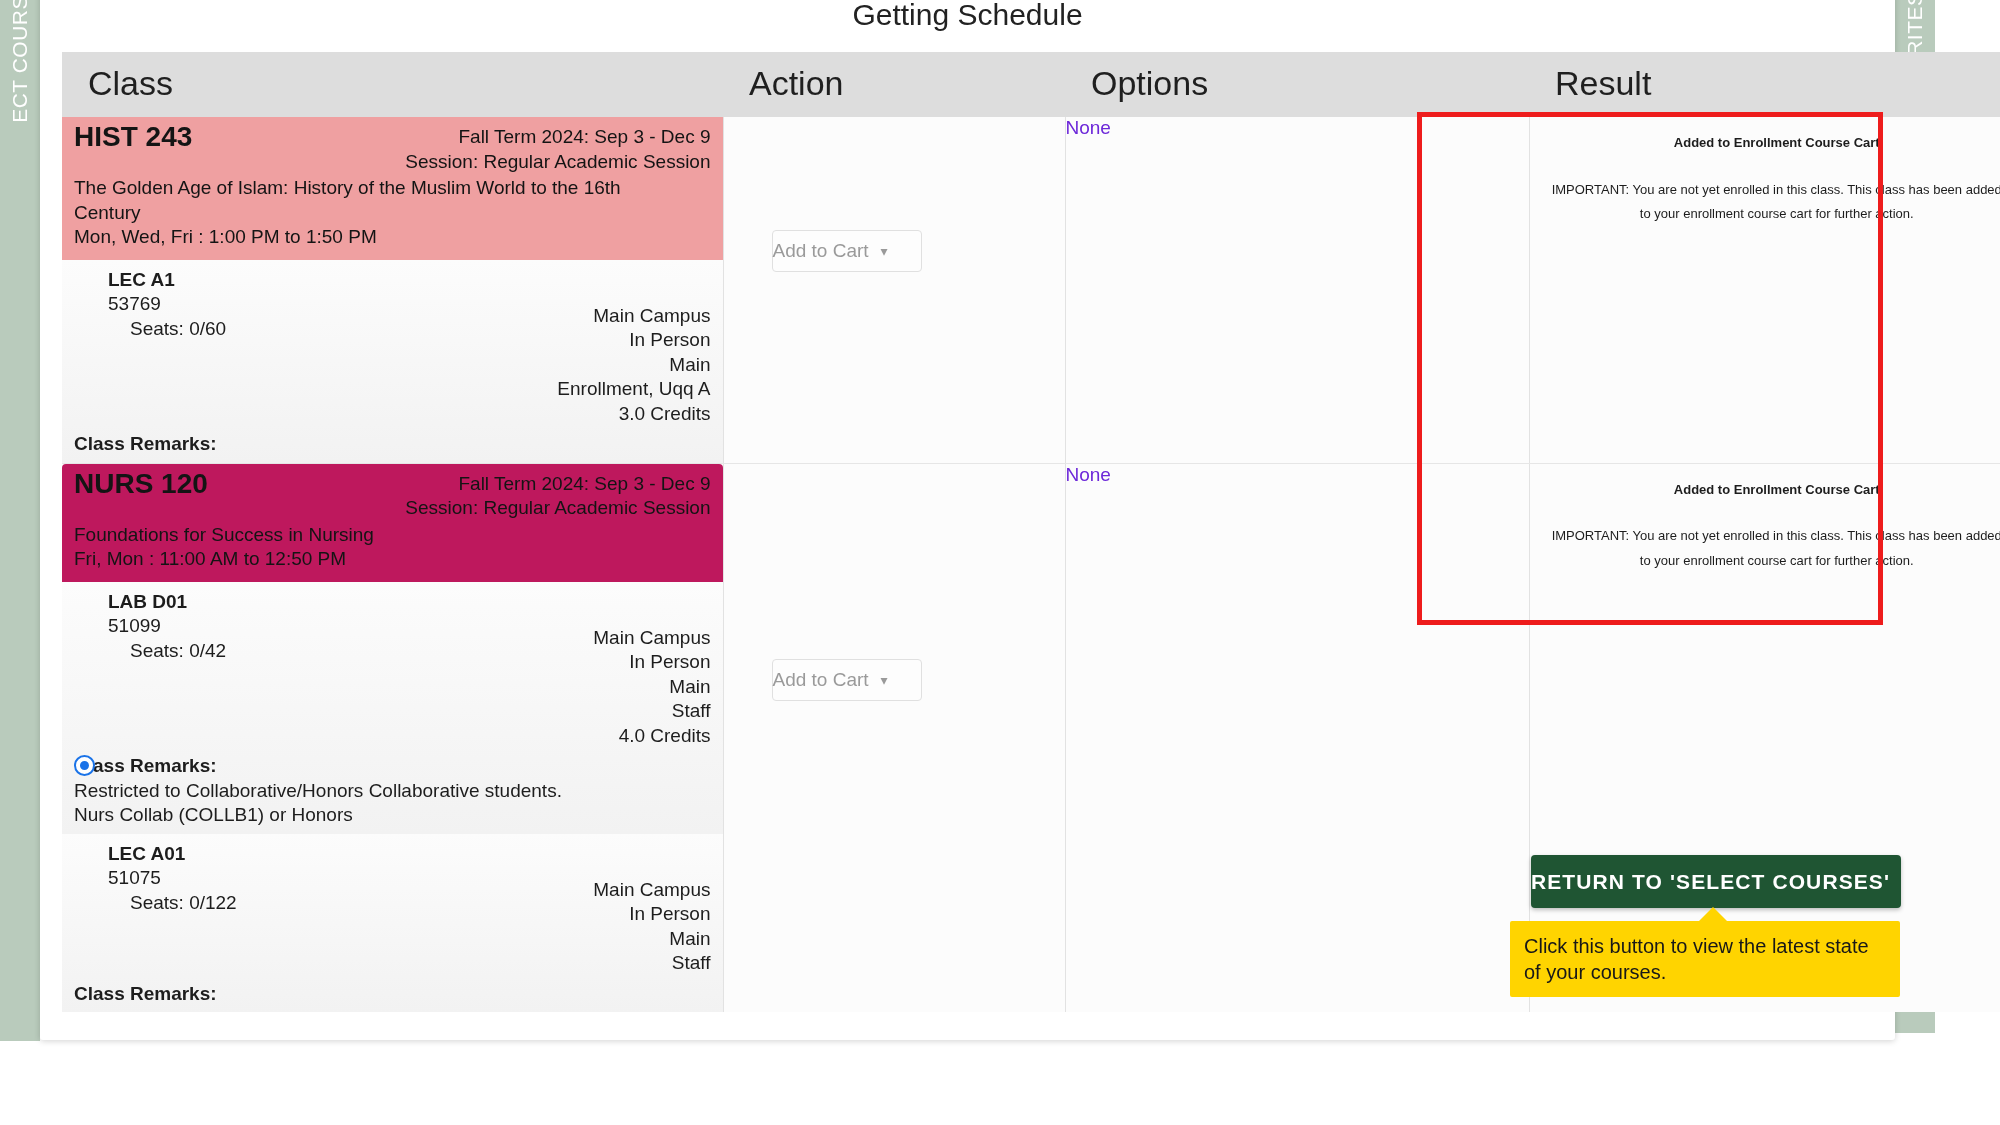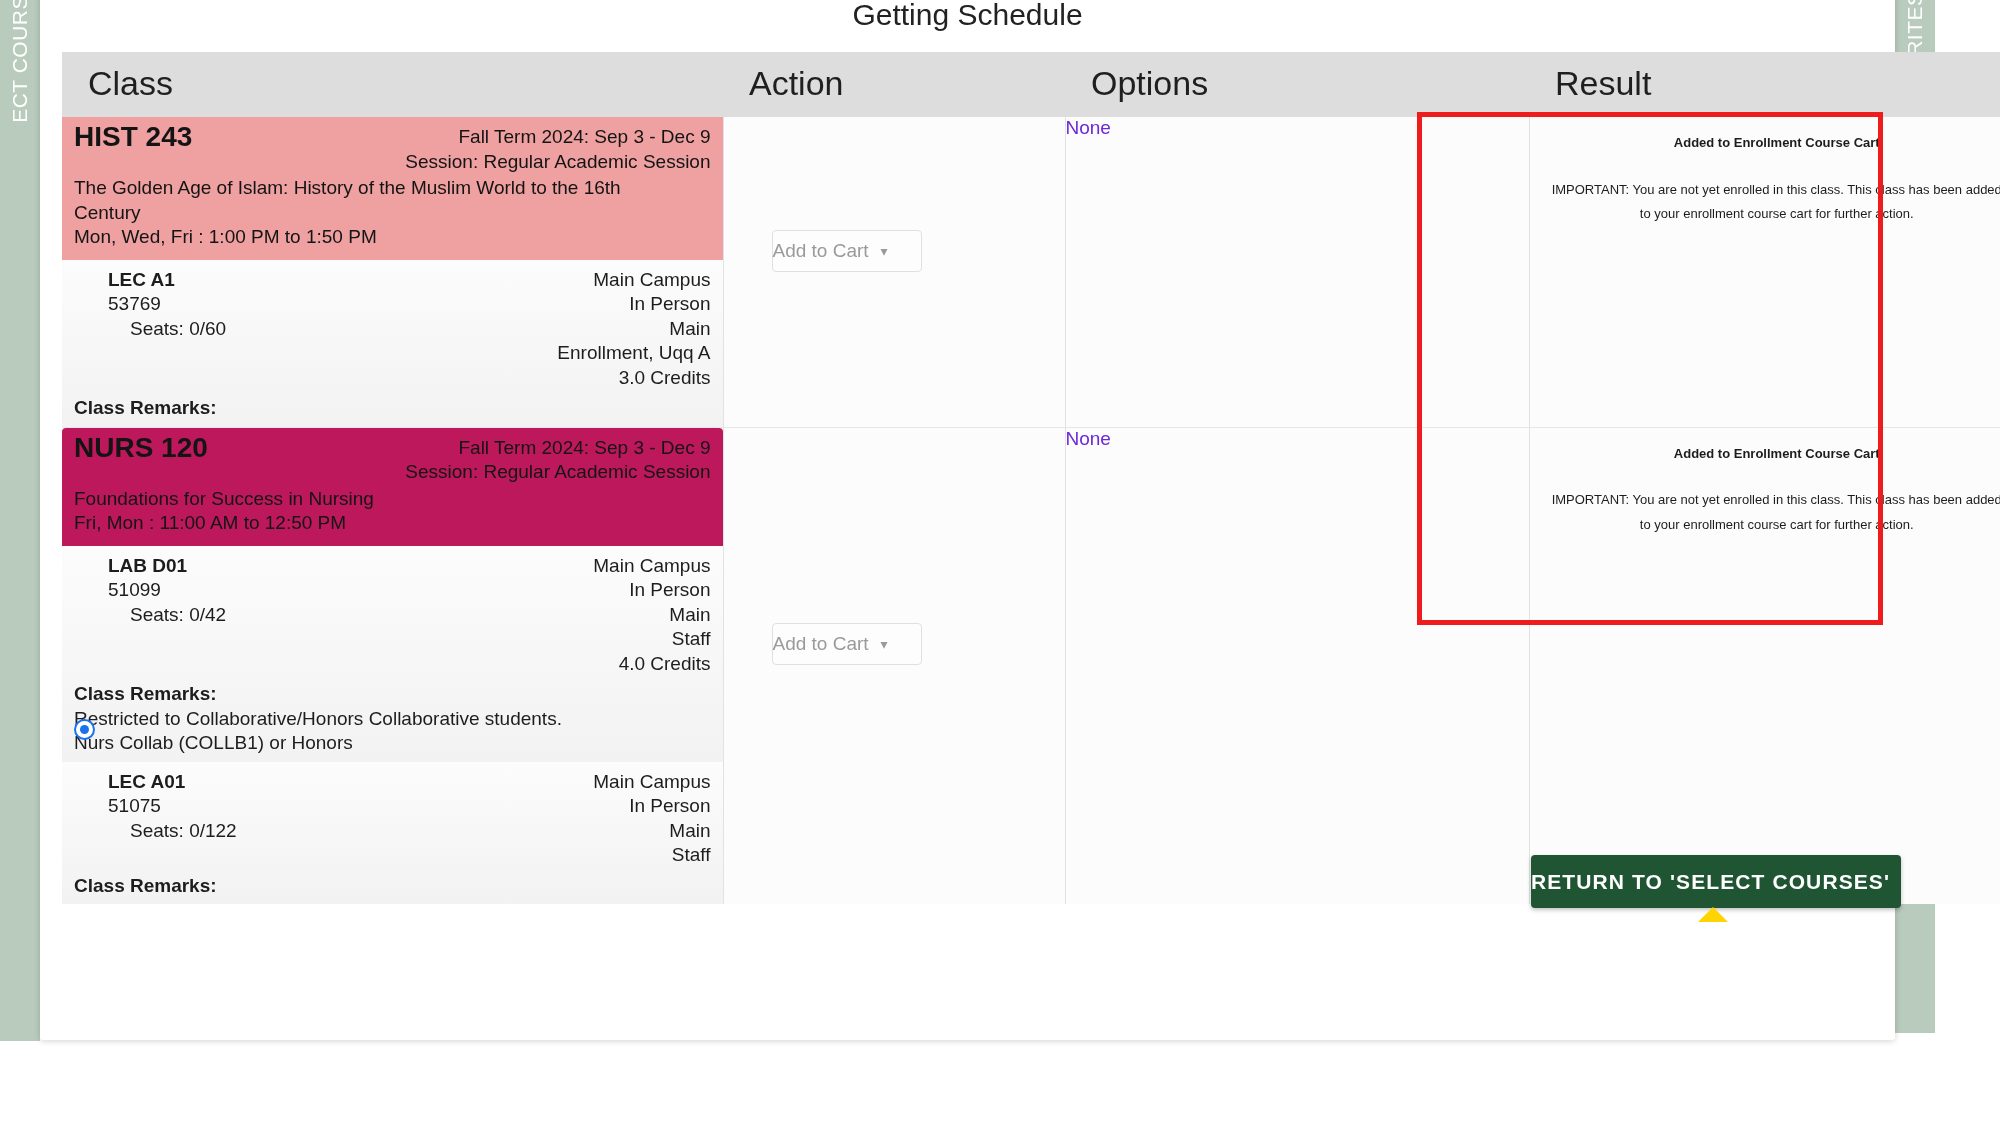--- a/index.html
+++ b/index.html
@@ -130,21 +130,21 @@
     line-height: 24.5px;
     color: #1d1d1d;
     background: linear-gradient(180deg,#fcfcfc,#f2f2f2);
   }
   .section-grid {
     display: flex;
     justify-content: space-between;
     gap: 8px;
   }
   .sec-left { padding-left: 34px; }
-  .sec-right { text-align: right; }
+  .sec-right { text-align: right; margin-top: 36px; }
   .sec-code { font-weight: bold; }
   .sec-seats { padding-left: 22px; }
   .remarks-label { font-weight: bold; margin-top: 6px; }
   .remark-line { }
 
   .radio {
     position: absolute;
     left: 12px;
     width: 21px; height: 21px;
     border-radius: 50%;
@@ -404,18 +404,21 @@
         </tr>
 
       </tbody>
     </table>
 
     <div id="return-button">
       <span>RETURN TO 'SELECT COURSES'</span>
     </div>
 
     <div id="tooltip-arrow"></div>
+    <div id="tooltip">
+      <span>Click this button to view the latest state of your courses.</span>
+    </div>
 
   </div>
 
   <div id="result-highlight"></div>
 
 </div>
 
 </body></html>

